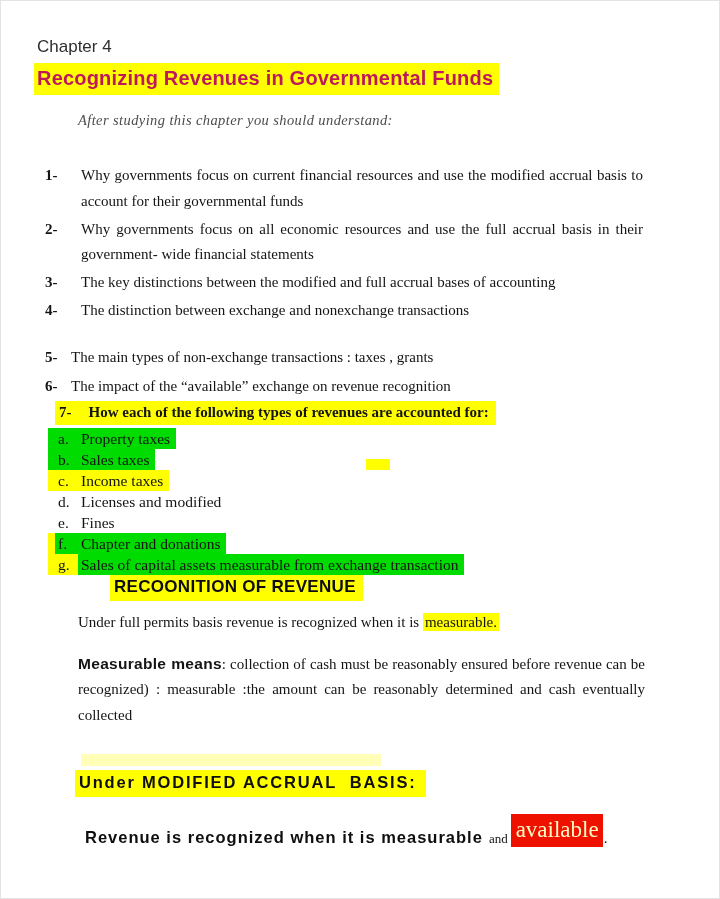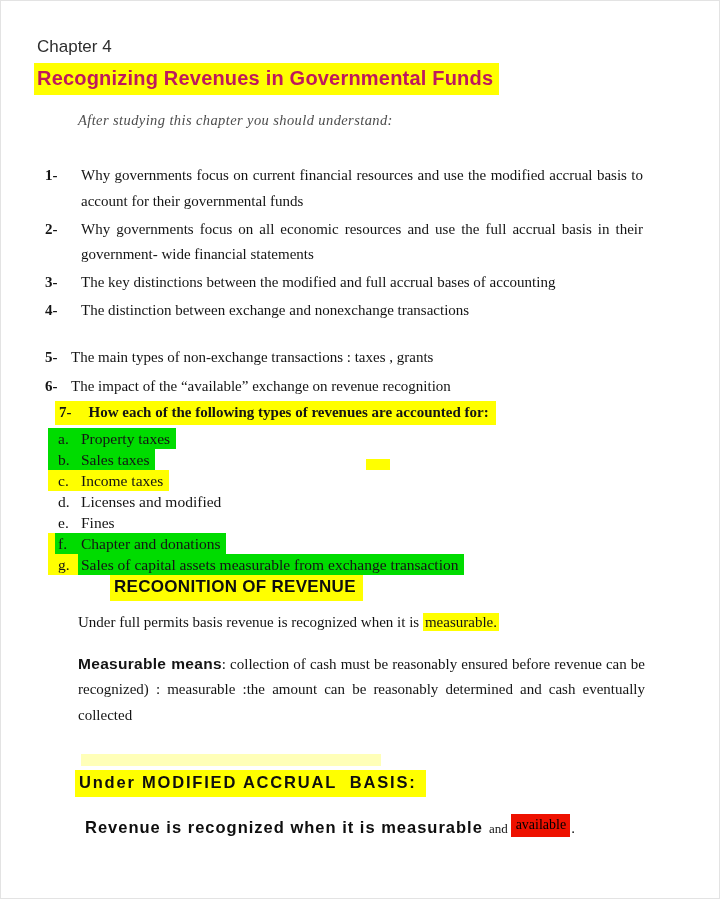--- a/index.html
+++ b/index.html
@@ -62,21 +62,21 @@
 
   .mod-heading{position:absolute;left:74px;top:769px;}
   .mod-heading .inner{display:inline-block;padding:3px 9px 5px 4px;
     font-family:"Liberation Sans", sans-serif;font-weight:bold;font-size:16.5px;
     letter-spacing:1.8px;color:#0e0e0e;}
 
   .rev-line{position:absolute;left:84px;top:813px;display:flex;align-items:flex-end;}
   .rev-bold{font-family:"Liberation Sans", sans-serif;font-weight:bold;
     font-size:16.5px;letter-spacing:1px;color:#0e0e0e;}
   .and-word{font-size:13px;margin:0 3px 0 6px;}
-  .red-box{background:#ee1100;color:#000000;font-size:14px;padding:3px 4px 4px 5px;}
+  .red-box{background:#ee1100;color:#fef9c3;font-size:23px;padding:3px 4px 4px 5px;}
   .period{font-size:15px;margin-left:1px;}
 </style>
 </head>
 <body>
 
 <div class="page">
 
   <div class="chapter">Chapter 4</div>
 
   <div class="title-wrap">

